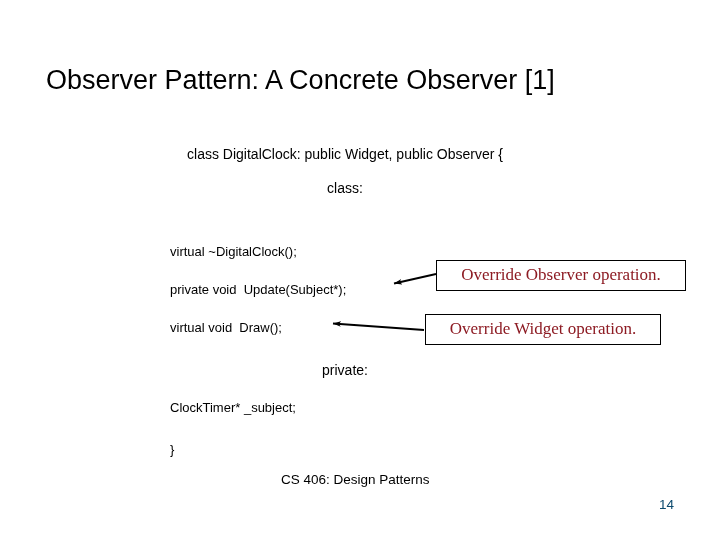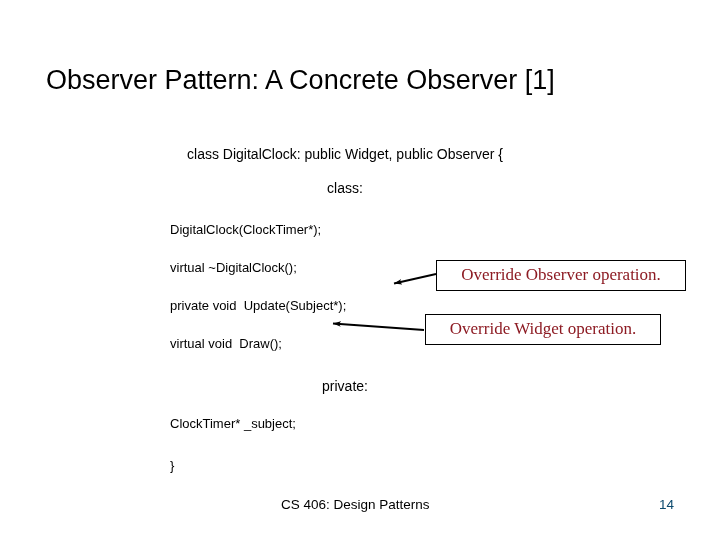--- a/index.html
+++ b/index.html
@@ -92,21 +92,21 @@
     position: absolute;
     overflow: visible;
   }
   #arrow-observer { left: 385px; top: 266px; }
   #arrow-widget   { left: 325px; top: 315px; }
 
   
   #footer-text {
     position: absolute;
     left: 281px;
-    top: 497px;
+    top: 472px;
     font-size: 13.5px;
     line-height: 16px;
     color: #000000;
     white-space: nowrap;
     text-align: right;
   }
   #footer-page {
     position: absolute;
     left: 659px;
     top: 497px;
@@ -121,21 +121,20 @@
 
 <div id="slide">
 
   <div id="slide-title">Observer Pattern: A Concrete Observer [1]</div>
 
   <div id="code-block">
     <div class="code-line level0">class DigitalClock: public Widget, public Observer {</div>
     <div class="gap-sm"></div>
     <div class="code-line level0">class:</div>
     <div class="gap-lg"></div>
-    <div class="code-line level1">DigitalClock(ClockTimer*);</div>
     <div class="gap-md"></div>
     <div class="code-line level1">virtual ~DigitalClock();</div>
     <div class="gap-md"></div>
     <div class="code-line level1">private void  Update(Subject*);</div>
     <div class="gap-md"></div>
     <div class="code-line level1">virtual void  Draw();</div>
     <div class="gap-lg"></div>
     <div class="code-line level0">private:</div>
     <div class="gap-md"></div>
     <div class="code-line level1">ClockTimer* _subject;</div>

